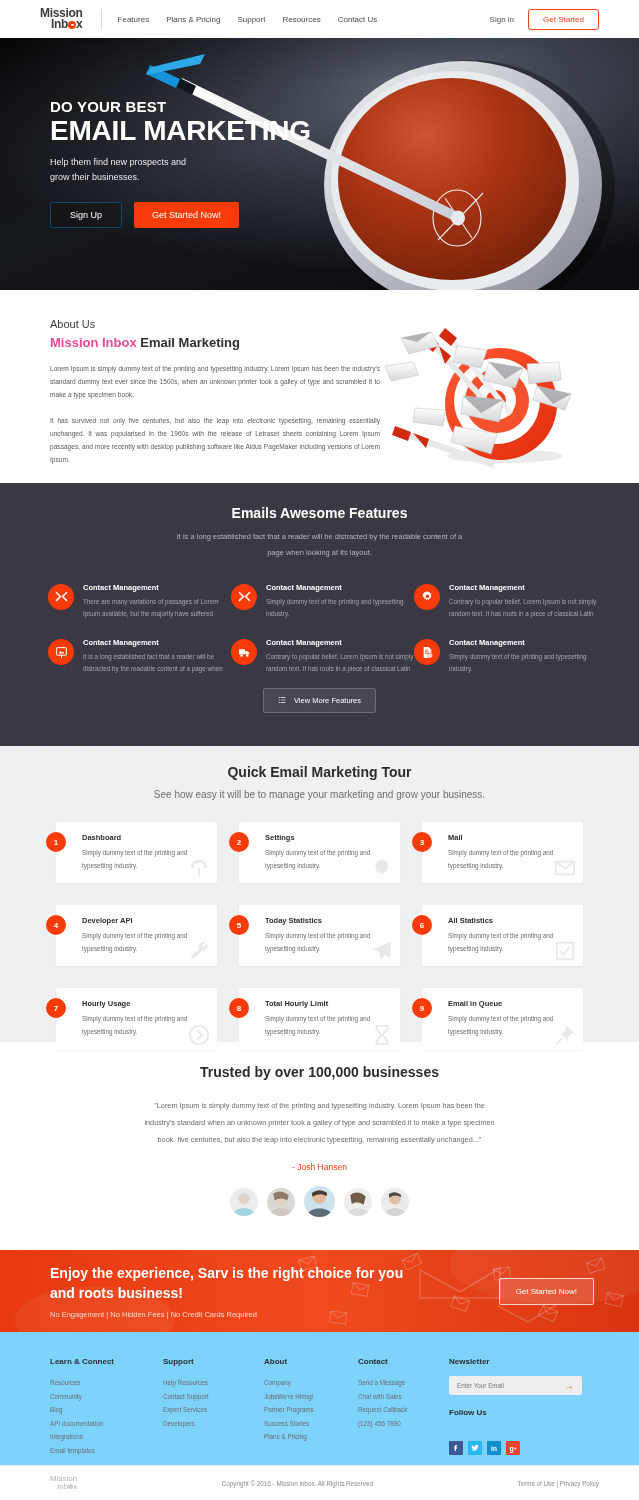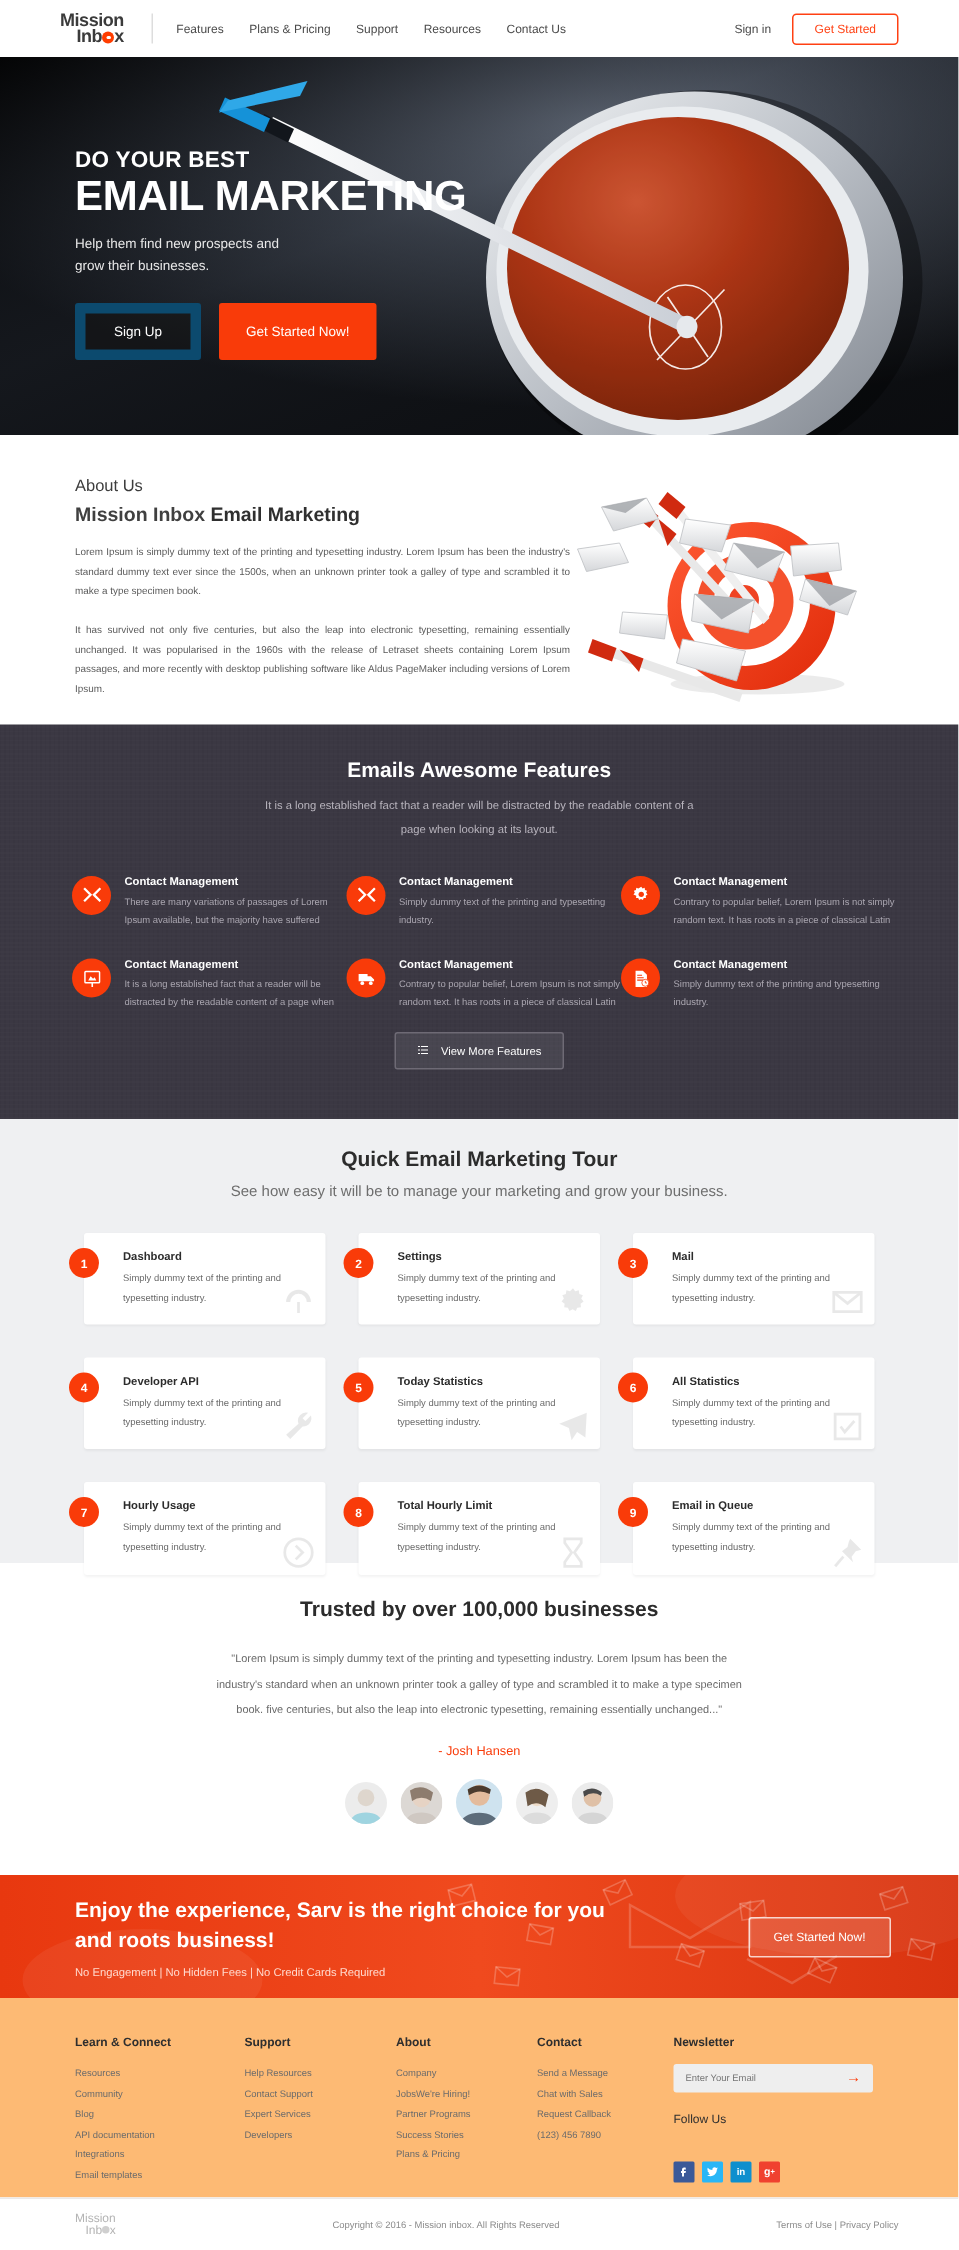--- a/index.html
+++ b/index.html
@@ -48,35 +48,35 @@
     font-family: "Liberation Sans", sans-serif;
   }
   .hero-title {
     font-size: 28px; color: #fff; font-weight: bold; letter-spacing: -0.2px;
     margin-top: 1px; line-height: 1.05;
   }
   .hero-sub { font-size: 9px; color: #e8e8e8; line-height: 1.65; margin-top: 10px; }
   .hero-btns { display: flex; gap: 12px; margin-top: 17px; }
   .btn-signup {
     font-size: 9px; color: #fff; background: rgba(20,20,20,0.55);
-    border: 7px solid #0c4a6e; border-radius: 2px; padding: 7px 19px; cursor: pointer;
+    border: 1px solid #0c4a6e; border-radius: 2px; padding: 7px 19px; cursor: pointer;
     font-family: "Liberation Sans", sans-serif;
   }
   .btn-getstarted {
     font-size: 9px; color: #fff; background: #f93b09; border: none;
     border-radius: 2px; padding: 8px 18px; cursor: pointer;
     font-family: "Liberation Sans", sans-serif;
   }
 
   
   .about { background: #fff; padding: 28px 40px 0 50px; display: flex; height: 193px; }
   .about-left { width: 330px; }
   .about-kicker { font-size: 11px; color: #3c3c3c; }
   .about-title { font-size: 13px; font-weight: bold; color: #2f2f2f; margin-top: 5px; }
-  .about-title .hl { color: #404040; }
+  .about-title .hl { color: #ec4899; }
   .about-p { font-size: 6.6px; color: #5a5a5a; line-height: 2.0; margin-top: 12px; text-align: justify; }
   .about-right { flex: 1; position: relative; }
 
   
   .features {
     background: #3b3843; position: relative; padding: 22px 0 30px;
     height: 263px; overflow: hidden;
   }
   .features::before {
     content:""; position:absolute; inset:0; opacity:.5;
@@ -153,36 +153,36 @@
   .cta-h { font-size: 14px; font-weight: bold; color: #fff; line-height: 1.45; }
   .cta-p { font-size: 7.5px; color: #ffd9cd; margin-top: 7px; }
   .btn-cta {
     position: relative; z-index: 3; margin-left: auto; font-size: 8px; color: #fff;
     background: rgba(255,255,255,0.12); border: 1px solid rgba(255,255,255,0.75);
     border-radius: 2px; padding: 8px 16px; cursor: pointer;
     font-family: "Liberation Sans", sans-serif;
   }
 
   
-  .footer { background: #fdba74; padding: 25px 40px 0 50px; display: flex; height: 133px; }
+  .footer { background: #7dd3fc; padding: 25px 40px 0 50px; display: flex; height: 133px; }
   .fcol { font-size: 6.6px; }
   .fcol-h { font-size: 8px; font-weight: bold; color: #2e2e2e; margin-bottom: 10px; }
   .fcol a { display: block; font-size: 6.3px; color: #6b6b6b; text-decoration: none; line-height: 2.15; }
   .c1 { width: 113px; } .c2 { width: 101px; } .c3 { width: 94px; } .c4 { width: 91px; }
   .c5 { flex: 1; }
   .news-box {
     display: flex; align-items: center; background: #eeeeee; border-radius: 2px;
     width: 133px; height: 19px; padding: 0 8px;
   }
   .news-input {
     border: none; background: transparent; font-size: 6.3px; color: #9a9a9a;
     outline: none; flex: 1; font-family: "Liberation Sans", sans-serif;
   }
   .news-arrow { color: #f93b09; font-size: 10px; line-height: 1; cursor: pointer; }
-  .follow-h { font-size: 8px; font-weight: normal; color: #2e2e2e; margin: 13px 0 24px; }
+  .follow-h { font-size: 8px; font-weight: bold; color: #2e2e2e; margin: 13px 0 24px; }
   .socials { display: flex; gap: 5px; }
   .soc { width: 14px; height: 14px; border-radius: 1px; display: flex;
          align-items: center; justify-content: center; color: #fff;
          font-size: 8px; font-weight: bold; cursor: pointer; }
   .soc svg { width: 8px; height: 8px; fill: #fff; }
 
   
   .botbar {
     border-top: 1px solid #eaeaea; height: 35px; display: flex; align-items: center;
     padding: 0 40px 0 50px; background: #fff;

